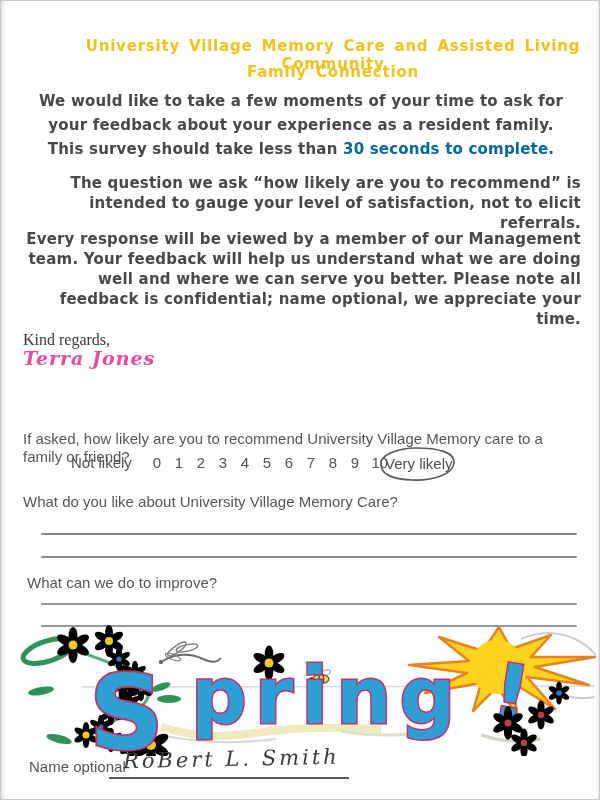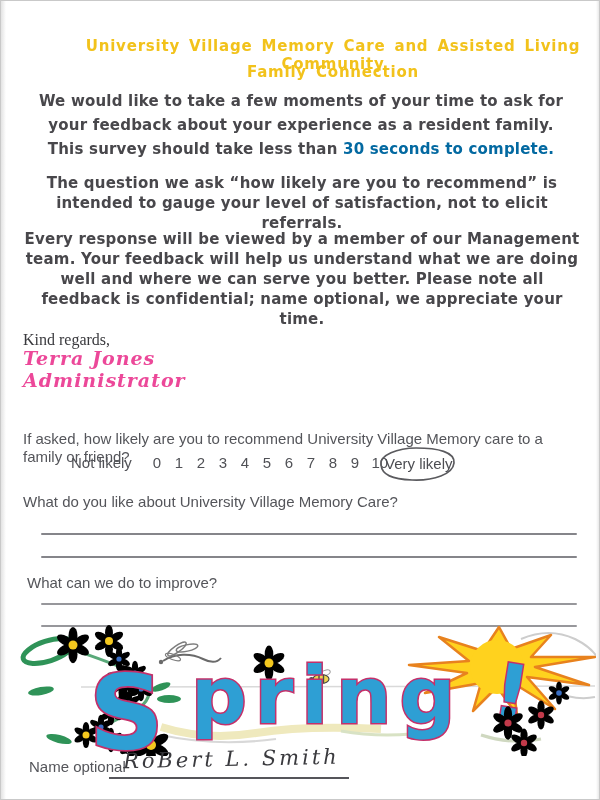--- a/index.html
+++ b/index.html
@@ -13,21 +13,21 @@
   #page::after{content:"";position:absolute;right:0;top:0;bottom:0;width:3px;
     background:linear-gradient(to left,#e9e9e9,#ffffff);z-index:5;}
   .abs{position:absolute;}
   .title{
     width:600px;text-align:center;color:#f2c21b;font-weight:700;font-size:15px;
     letter-spacing:0.8px;word-spacing:3px;padding-left:32px;
   }
   .comic{color:#48474b;font-size:15px;font-weight:600;letter-spacing:0.2px;}
   .intro{left:30px;top:88px;width:540px;text-align:center;line-height:24px;}
   .intro b{color:#0369a1;}
-  .para{left:22px;width:558px;line-height:20px;text-align:center;}
+  .para{left:22px;width:558px;line-height:20px;text-align:right;}
   .serif{font-family:"Liberation Serif",serif;color:#3a3a3e;font-size:16px;}
   .script{
     font-family:"DejaVu Serif",serif;font-style:italic;font-weight:700;
     color:#ec4899;font-size:19px;letter-spacing:1px;
   }
   .print{font-family:"Liberation Sans",sans-serif;color:#54555a;font-size:15px;}
   .qline{line-height:18px;width:556px;margin-top:26px;}
   .scale-row{left:70px;top:453px;display:flex;align-items:center;color:#505156;}
   .scale-row .num{display:inline-block;width:22px;text-align:center;
     font-family:"Liberation Sans",sans-serif;font-size:15px;}
@@ -55,21 +55,20 @@
 
   <div class="abs comic intro"><span>We would like to take a few moments of your time to ask for your feedback about your experience as a resident family. This survey should take less than </span><b>30 seconds to complete.</b></div>
 
   <div class="abs comic para" style="top:172px;">The question we ask “how likely are you to recommend” is intended to gauge your level of satisfaction, not to elicit referrals.</div>
 
   <div class="abs comic para" style="top:228px;">Every response will be viewed by a member of our Management team. Your feedback will help us understand what we are doing well and where we can serve you better. Please note all feedback is confidential; name optional, we appreciate your time.</div>
 
   <div class="abs serif" style="left:22px;top:330px;">Kind regards,</div>
 
   <div class="abs script" style="left:22px;top:346px;">Terra Jones</div>
-  <div class="abs script" style="left:22px;top:368px;">Administrator</div>
 
   <div class="abs print qline" style="left:22px;top:403px;">If asked, how likely are you to recommend University Village Memory care to a family or friend?</div>
 
   <div class="abs scale-row">
     <span class="lowlab">Not likely</span>
     <span class="num">0</span>
     <span class="num">1</span>
     <span class="num">2</span>
     <span class="num">3</span>
     <span class="num">4</span>

